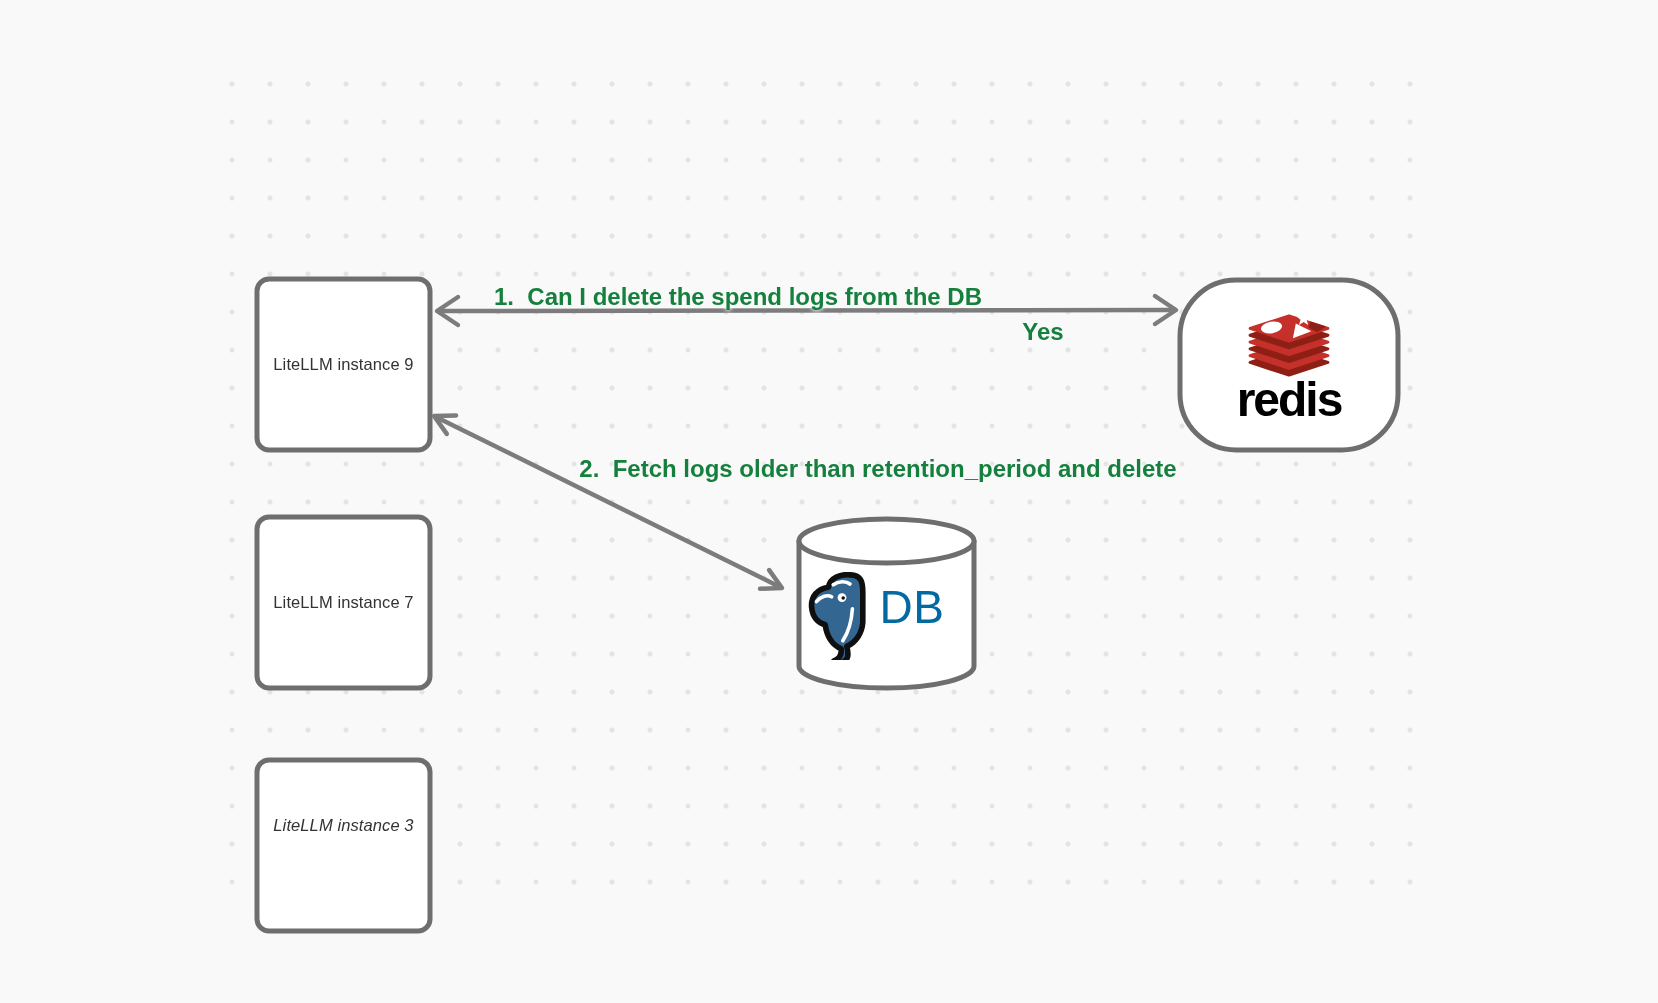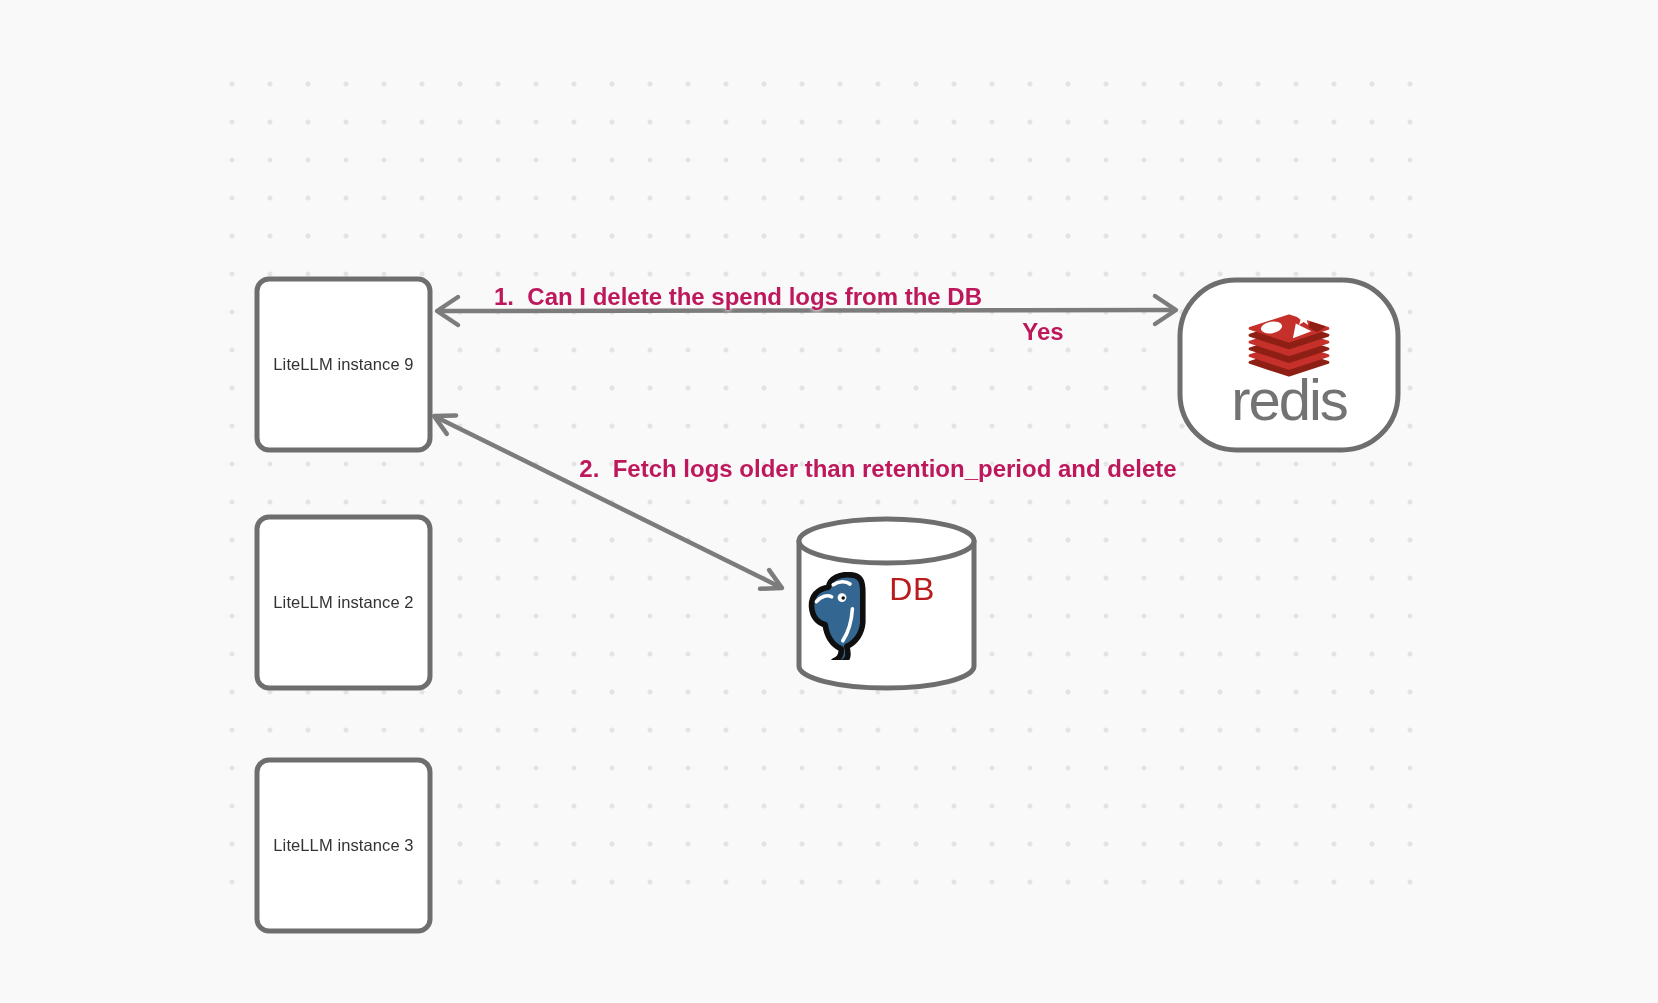--- a/index.html
+++ b/index.html
@@ -14,36 +14,36 @@
     background-size:38px 38px;
     pointer-events:none;
   }
   svg.canvas{position:absolute;left:0;top:0;}
   .node-label{
     position:absolute;display:flex;align-items:center;justify-content:center;
     color:#333333;font-size:16.5px;letter-spacing:.1px;text-align:center;
   }
   .lbl-1{left:257px;top:279px;width:173px;height:171px;}
   .lbl-2{left:257px;top:517px;width:173px;height:171px;}
-  .lbl-3{left:257px;top:760px;width:173px;height:171px;}
+  .lbl-3{left:257px;top:740px;width:173px;height:171px;font-style:italic;}
   .arrow-label{
     position:absolute;transform:translate(-50%,-50%);
-    font-weight:bold;font-size:24px;color:#be185d;white-space:pre;
+    font-weight:bold;font-size:24px;color:#15803d;white-space:pre;
     text-shadow:0 0 4px #f9f9f9,0 0 4px #f9f9f9;
   }
   .arrow-label.one{left:738px;top:297px;}
   .arrow-label.yes{left:1043px;top:296px;margin-top:36px;}
   .arrow-label.two{left:878px;top:469px;text-align:right;}
   .redis-wordmark{
     position:absolute;left:1289px;top:399px;transform:translate(-50%,-50%);
-    font-weight:normal;font-size:58px;color:#737373;letter-spacing:-2px;
+    font-weight:bold;font-size:48px;color:#000000;letter-spacing:-2px;
   }
   .db-label{
-    position:absolute;left:912px;top:589px;transform:translate(-50%,-50%);
-    font-size:32px;color:#b91c1c;letter-spacing:.5px;
+    position:absolute;left:912px;top:607px;transform:translate(-50%,-50%);
+    font-size:46px;color:#0369a1;letter-spacing:.5px;
   }
   .logo{position:absolute;}
   .redis-logo{left:1248px;top:308px;}
   .pg-logo{left:806px;top:572px;}
 </style>
 </head>
 <body>
 
 <div class="dot-grid"></div>
 
@@ -98,21 +98,21 @@
            C42 116 50 113 52 106 C53 102 52 97 51 93
            C62 88 70 77 71 63 L71 26 C71 13 69 6 60 4 Z" fill="#336791" stroke="#0f0f0f" stroke-width="7" stroke-linejoin="round"></path>
   <path d="M34 16 C41 11 50 11 55 15" fill="none" stroke="#ffffff" stroke-width="4.5" stroke-linecap="round"></path>
   <path d="M13 37 C19 30 27 28 32 31" fill="none" stroke="#ffffff" stroke-width="4.5" stroke-linecap="round"></path>
   <path d="M58 46 C57 62 53 75 46 86" fill="none" stroke="#ffffff" stroke-width="4.5" stroke-linecap="round"></path>
   <circle cx="45" cy="32" r="5.5" fill="#ffffff"></circle>
   <circle cx="46.5" cy="32.5" r="2.2" fill="#0f0f0f"></circle>
 </svg>
 
 <div class="node-label lbl-1">LiteLLM instance 9</div>
-<div class="node-label lbl-2">LiteLLM instance 2</div>
+<div class="node-label lbl-2">LiteLLM instance 7</div>
 <div class="node-label lbl-3">LiteLLM instance 3</div>
 
 <div class="arrow-label one">1.  Can I delete the spend logs from the DB</div>
 <div class="arrow-label yes">Yes</div>
 <div class="arrow-label two">2.  Fetch logs older than retention_period and delete</div>
 
 <div class="redis-wordmark">redis</div>
 <div class="db-label">DB</div>
 
 </body></html>

